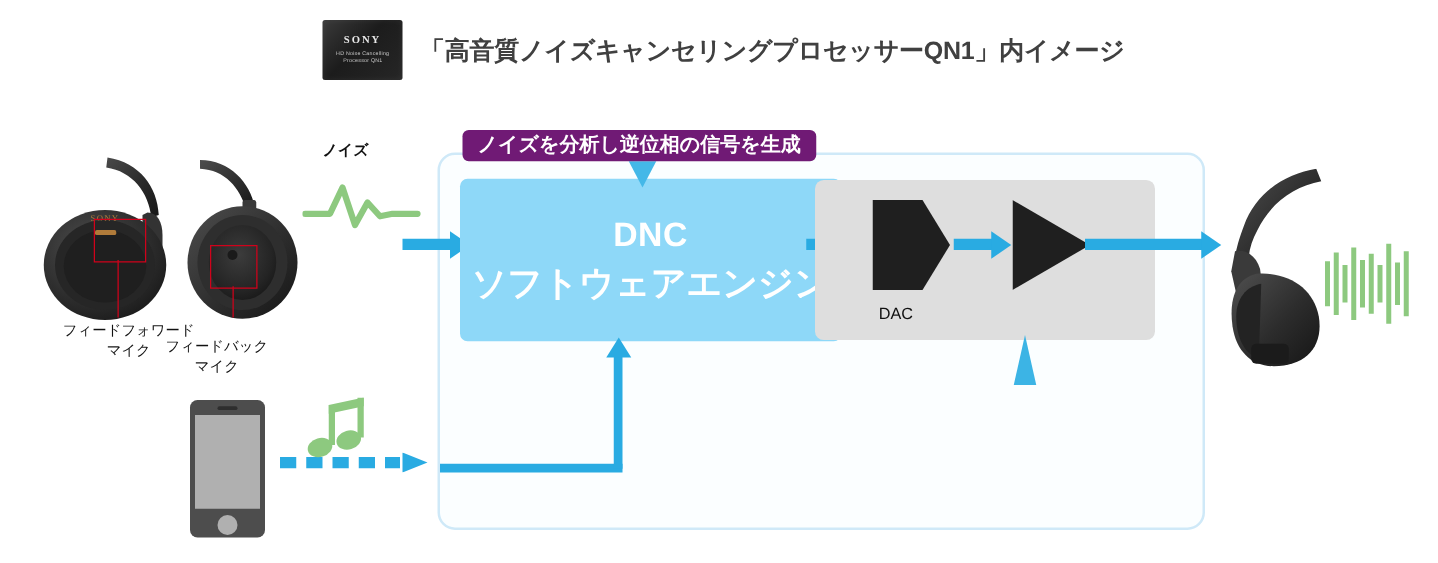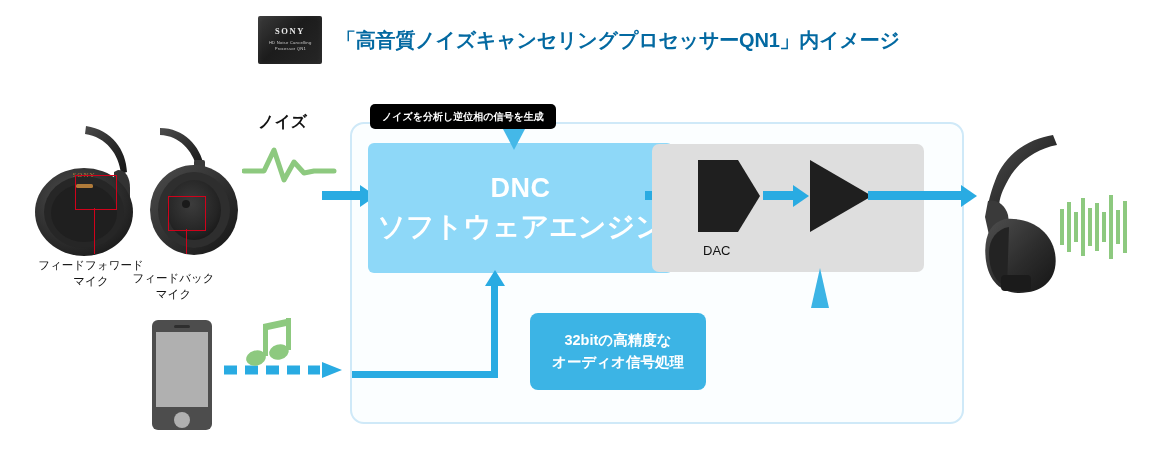--- a/index.html
+++ b/index.html
@@ -19,21 +19,21 @@
     box-shadow:inset 0 0 6px rgba(255,255,255,.06);
   }
   .chip-brand{
     color:#e9e9e9;font-size:8.5px;font-weight:bold;letter-spacing:1.6px;
     font-family:"Liberation Serif","DejaVu Serif",serif;line-height:1;
     margin-bottom:4px;
   }
   .chip-l1,.chip-l2{color:#c9c9c9;font-size:4.4px;letter-spacing:.2px;line-height:1.5;
     transform:scale(.96);white-space:nowrap;}
   .title{
-    font-size:20px;font-weight:bold;color:#0369a1;white-space:nowrap;letter-spacing:-0.2px;
+    font-size:20px;font-weight:bold;color:#404040;white-space:nowrap;letter-spacing:-0.2px;
   }
 
   
   #proc-container{
     position:absolute;left:350px;top:122px;width:610px;height:298px;
     background:#fbfeff;border:2px solid #cfe9f8;border-radius:14px;
   }
 
   
   #dnc-box{
@@ -41,22 +41,22 @@
     background:#8ed8f8;border-radius:6px;
     display:flex;flex-direction:column;align-items:center;justify-content:center;
     color:#ffffff;text-align:center;line-height:1.25;
   }
   #dnc-line1{font-size:27px;font-weight:bold;letter-spacing:.5px;}
   #dnc-line2{font-size:28px;font-weight:bold;letter-spacing:0;margin-top:4px;}
 
   
   #callout{
     position:absolute;left:370px;top:104px;height:25px;
-    background:#000000;border-radius:5px;padding:0 12px;
-    display:flex;align-items:center;color:#fff;font-size:10px;font-weight:bold;
+    background:#701a75;border-radius:5px;padding:0 12px;
+    display:flex;align-items:center;color:#fff;font-size:16px;font-weight:bold;
     white-space:nowrap;letter-spacing:0;
   }
   #callout-tail{
     position:absolute;left:503px;top:129px;width:0;height:0;
     border-left:11px solid transparent;border-right:11px solid transparent;
     border-top:21px solid #44b8e8;
   }
 
   
   #gray-area{
@@ -86,21 +86,21 @@
     border-top:11px solid transparent;border-bottom:11px solid transparent;
     border-left:16px solid #29ABE2;
   }
   .arrow-head-u{
     position:absolute;width:0;height:0;
     border-left:10px solid transparent;border-right:10px solid transparent;
     border-bottom:16px solid #29ABE2;
   }
 
   
-  #noise-label{position:absolute;left:258px;top:112px;font-size:16px;font-weight:bold;color:#111;}
+  #noise-label{position:absolute;left:258px;top:112px;font-size:12px;font-weight:bold;color:#111;}
   #noise-wave{position:absolute;left:242px;top:140px;}
 
   
   #music-note{position:absolute;left:243px;top:318px;}
 
   
   #phone{
     position:absolute;left:152px;top:320px;width:60px;height:110px;
     background:#4d4d4d;border-radius:6px;
   }
@@ -176,21 +176,21 @@
     <rect x="52" y="34" width="11" height="18" rx="2" fill="#3a3a3a"></rect>
     <ellipse cx="52" cy="84" rx="44" ry="45" fill="url(#hpg3)"></ellipse>
     <ellipse cx="52" cy="84" rx="36" ry="38" fill="#2e2e2e"></ellipse>
     <ellipse cx="52" cy="84" rx="27" ry="30" fill="url(#hpg4)"></ellipse>
     <circle cx="44" cy="78" r="4" fill="#1a1a1a"></circle>
   </svg>
 
   <div class="hp-callout-box" style="left:168px;top:196px;width:36px;height:33px;"></div>
   <div class="hp-callout-line" style="left:186px;top:229px;height:25px;"></div>
 
-  <div class="mic-label" style="left:16px;top:258px;width:150px;text-align:center;">
+  <div class="mic-label" style="left:28px;top:258px;width:150px;text-align:center;">
     <div>フィードフォワード</div>
     <div>マイク</div>
   </div>
   <div class="mic-label" style="left:116px;top:258px;width:115px;margin-top:13px;">
     <div>フィードバック</div>
     <div>マイク</div>
   </div>
 
   <div id="noise-label">ノイズ</div>
   <svg id="noise-wave" width="95" height="48" viewBox="0 0 95 48">
@@ -223,24 +223,20 @@
   <div class="arrow-line" style="left:763px;top:191px;width:32px;height:9px;"></div>
   <div class="arrow-head-r" style="left:793px;top:184.5px;"></div>
 
   <svg class="hp-photo" style="left:810px;top:160px;" width="62" height="72" viewBox="0 0 62 72">
     <path d="M0 0 L62 36 L0 72 Z" fill="#1f1f1f"></path>
   </svg>
 
   <div class="arrow-line" style="left:868px;top:191px;width:95px;height:9px;"></div>
   <div class="arrow-head-r" style="left:961px;top:184.5px;"></div>
 
-  <div class="info-box" id="info-32bit">
-    <div>32bitの高精度な</div>
-    <div>オーディオ信号処理</div>
-  </div>
   <div id="info-sn-tail"></div>
 
   <svg class="hp-photo" style="left:222px;top:362px;" width="122" height="16" viewBox="0 0 122 16">
     <line x1="2" y1="8" x2="98" y2="8" stroke="#29ABE2" stroke-width="9" stroke-dasharray="13,8"></line>
     <path d="M100 0 L120 8 L100 16 Z" fill="#29ABE2"></path>
   </svg>
 
   <div class="arrow-line" style="left:352px;top:371px;width:146px;height:7px;"></div>
   <div class="arrow-line" style="left:491px;top:285px;width:7px;height:90px;"></div>
   <div class="arrow-head-u" style="left:484.5px;top:270px;"></div>

